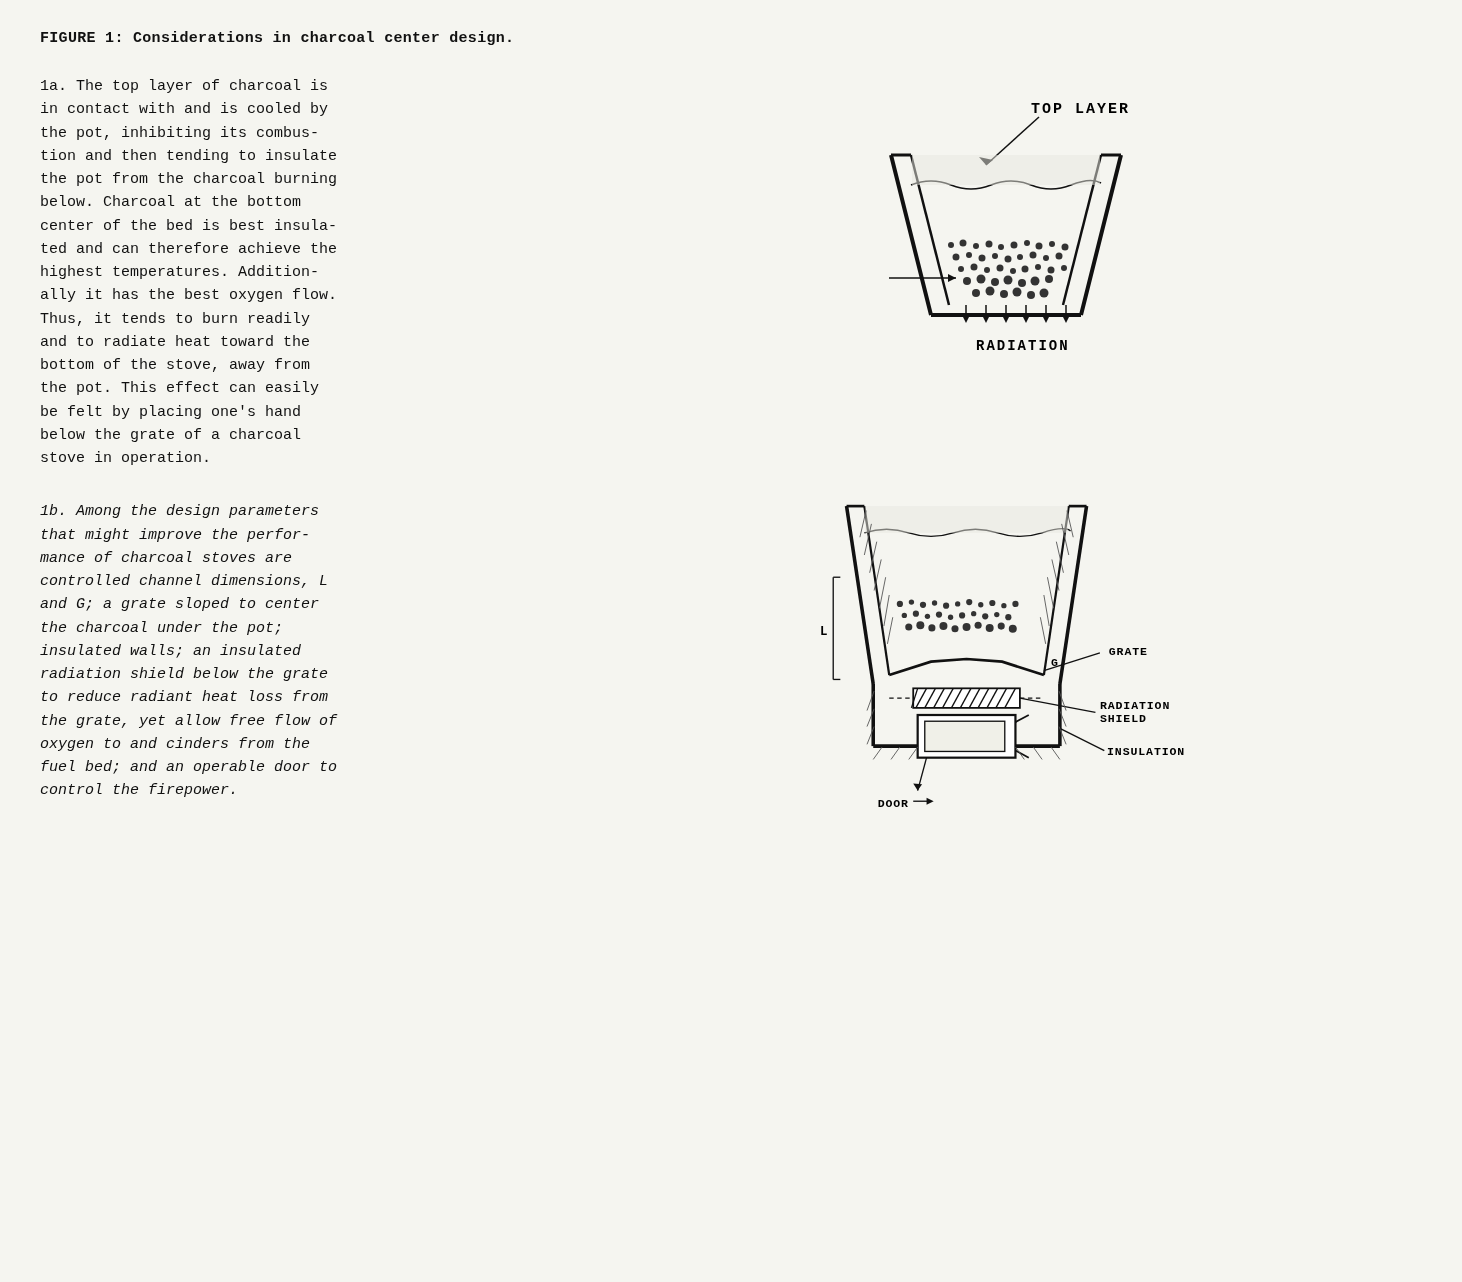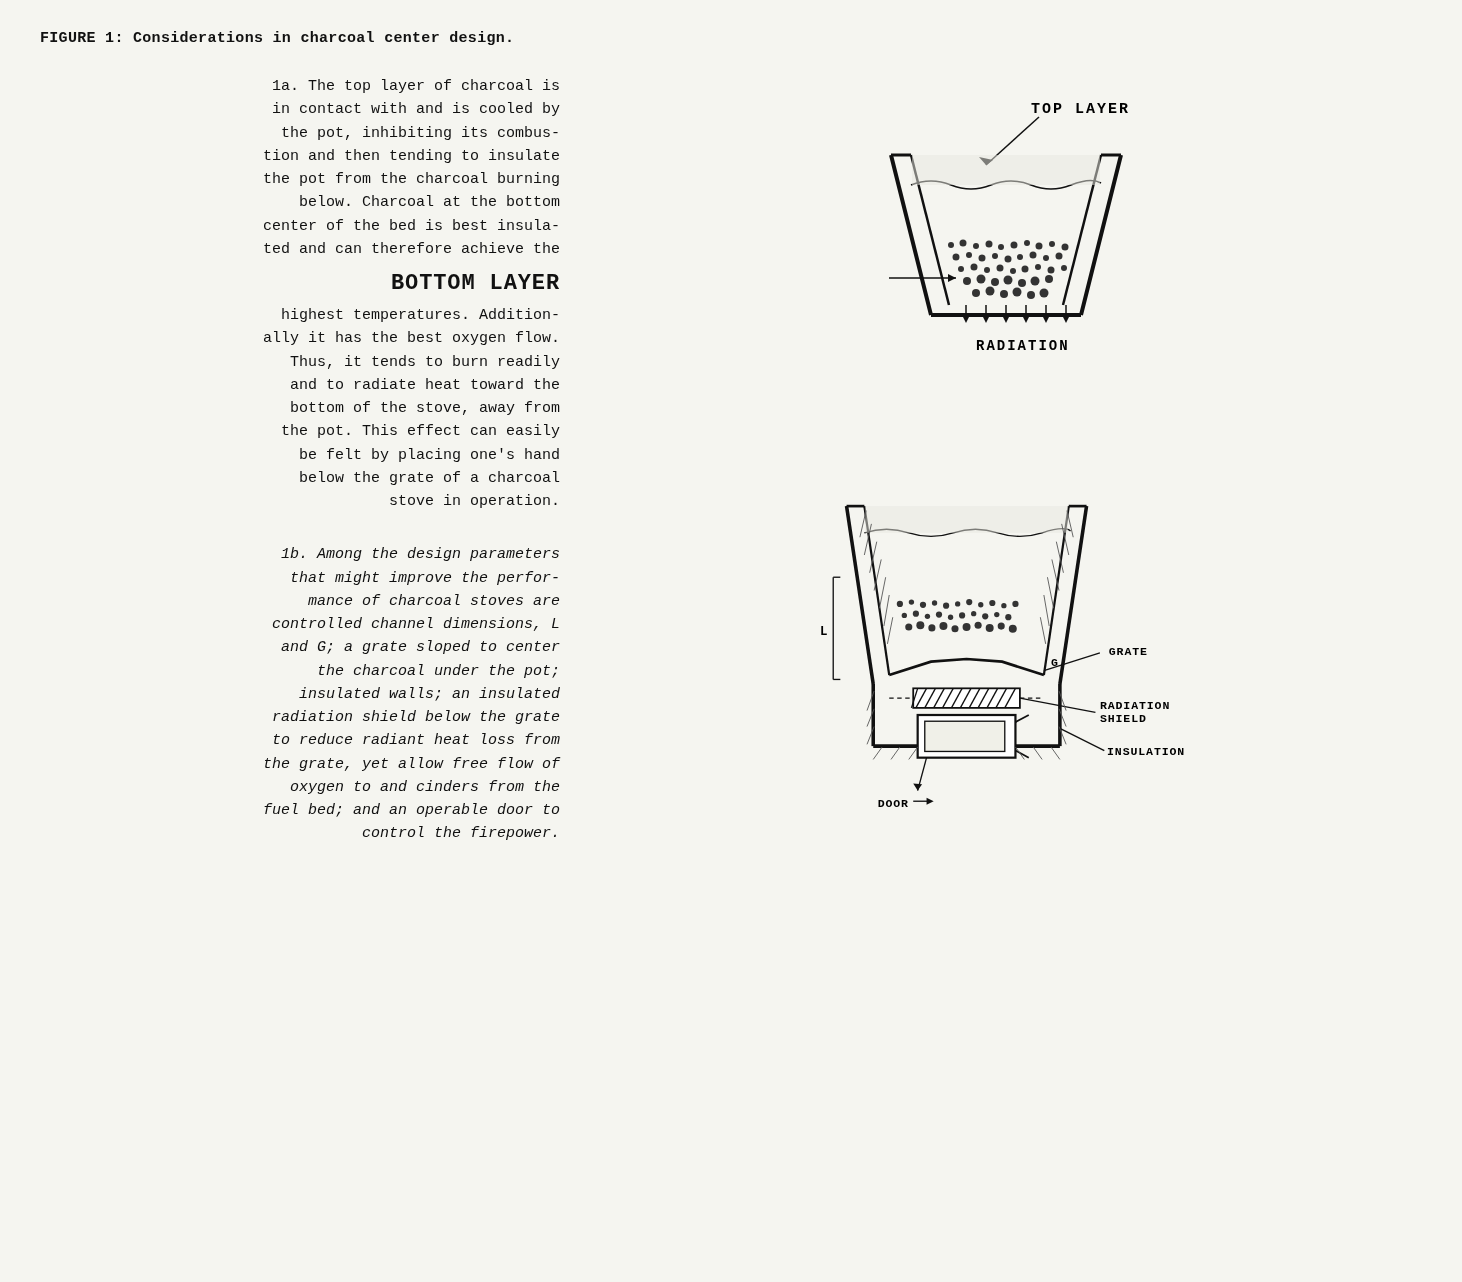--- a/index.html
+++ b/index.html
@@ -15,21 +15,20 @@
     .page-title {
       font-size: 15px;
       font-weight: bold;
       margin-bottom: 28px;
       letter-spacing: 0.02em;
     }
     .main-layout {
       display: flex;
       gap: 0;
       align-items: flex-start;
-      text-align: right;
     }
     .left-column {
       width: 520px;
       flex-shrink: 0;
     }
     .right-column {
       flex: 1;
       display: flex;
       flex-direction: column;
       align-items: center;
@@ -88,21 +87,20 @@
 
     <div class="text-block-1a" style="white-space:pre-line; line-height:1.55;">1a. The top layer of charcoal is
 in contact with and is cooled by
 the pot, inhibiting its combus-
 tion and then tending to insulate
 the pot from the charcoal burning
 below.  Charcoal at the bottom
 center of the bed is best insula-
 ted and can therefore achieve the</div>
 
-    <div class="bottom-layer-label">BOTTOM LAYER</div>
 
     <div class="text-block-1a-cont" style="white-space:pre-line; line-height:1.55;">highest temperatures. Addition-
 ally it has the best oxygen flow.
 Thus, it tends to burn readily
 and to radiate heat toward the
 bottom of the stove, away from
 the pot. This effect can easily
 be felt by placing one's hand
 below the grate of a charcoal
 stove in operation.</div>

